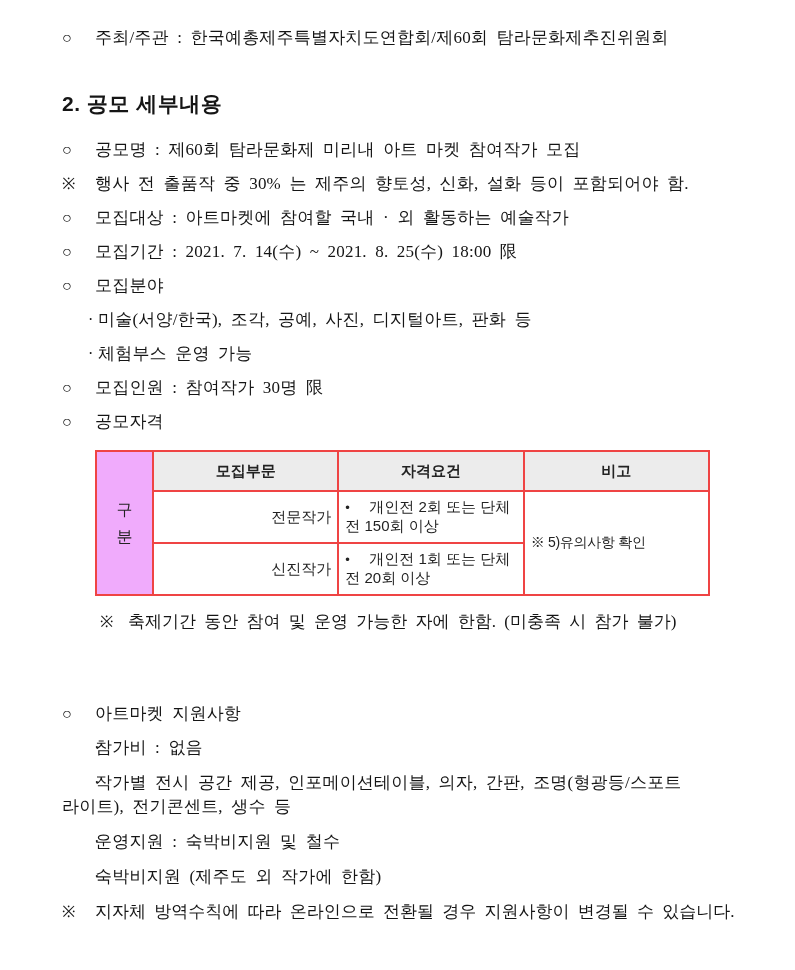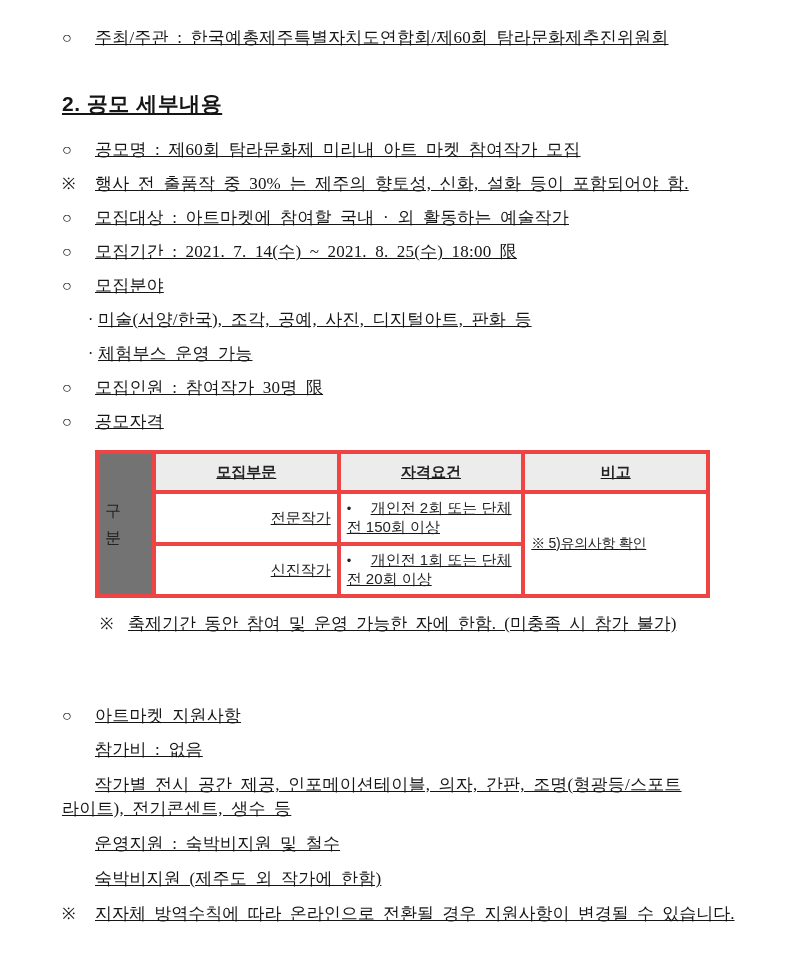--- a/index.html
+++ b/index.html
@@ -9,21 +9,20 @@
     background: #ffffff;
     color: #151515;
     font-family: "Liberation Serif", serif;
     overflow: hidden;
   }
   .page {
     box-sizing: border-box;
     width: 698px;
     height: 970px;
     padding: 26px 16px 0 62px;
-    text-decoration: underline;
   }
   
   .line {
     font-size: 17px;
     line-height: 24px;
     margin-bottom: 10px;
     word-spacing: 4px;
     letter-spacing: 0.2px;
     white-space: nowrap;
   }
@@ -51,27 +50,28 @@
   .tbl-wrap { margin: 16px 0 0 33px; }
   table.qual {
     border-collapse: collapse;
     table-layout: fixed;
     width: 615px;
     font-family: "Liberation Sans", sans-serif;
     font-size: 15px;
     color: #222;
   }
   table.qual td {
-    border: 4px solid #ef4444;
+    border: 2px solid #ef4444;
     padding: 0 6px;
     box-sizing: border-box;
   }
   td.group-cell {
     width: 57px;
-    background: #737373;
+    background: #f0abfc;
+    text-align: center;
     vertical-align: middle;
   }
   td.group-cell .v-label {
     display: inline-block;
     width: 1.1em;
     word-break: break-all;
     line-height: 1.7;
     font-size: 16px;
   }
   td.col-head {

